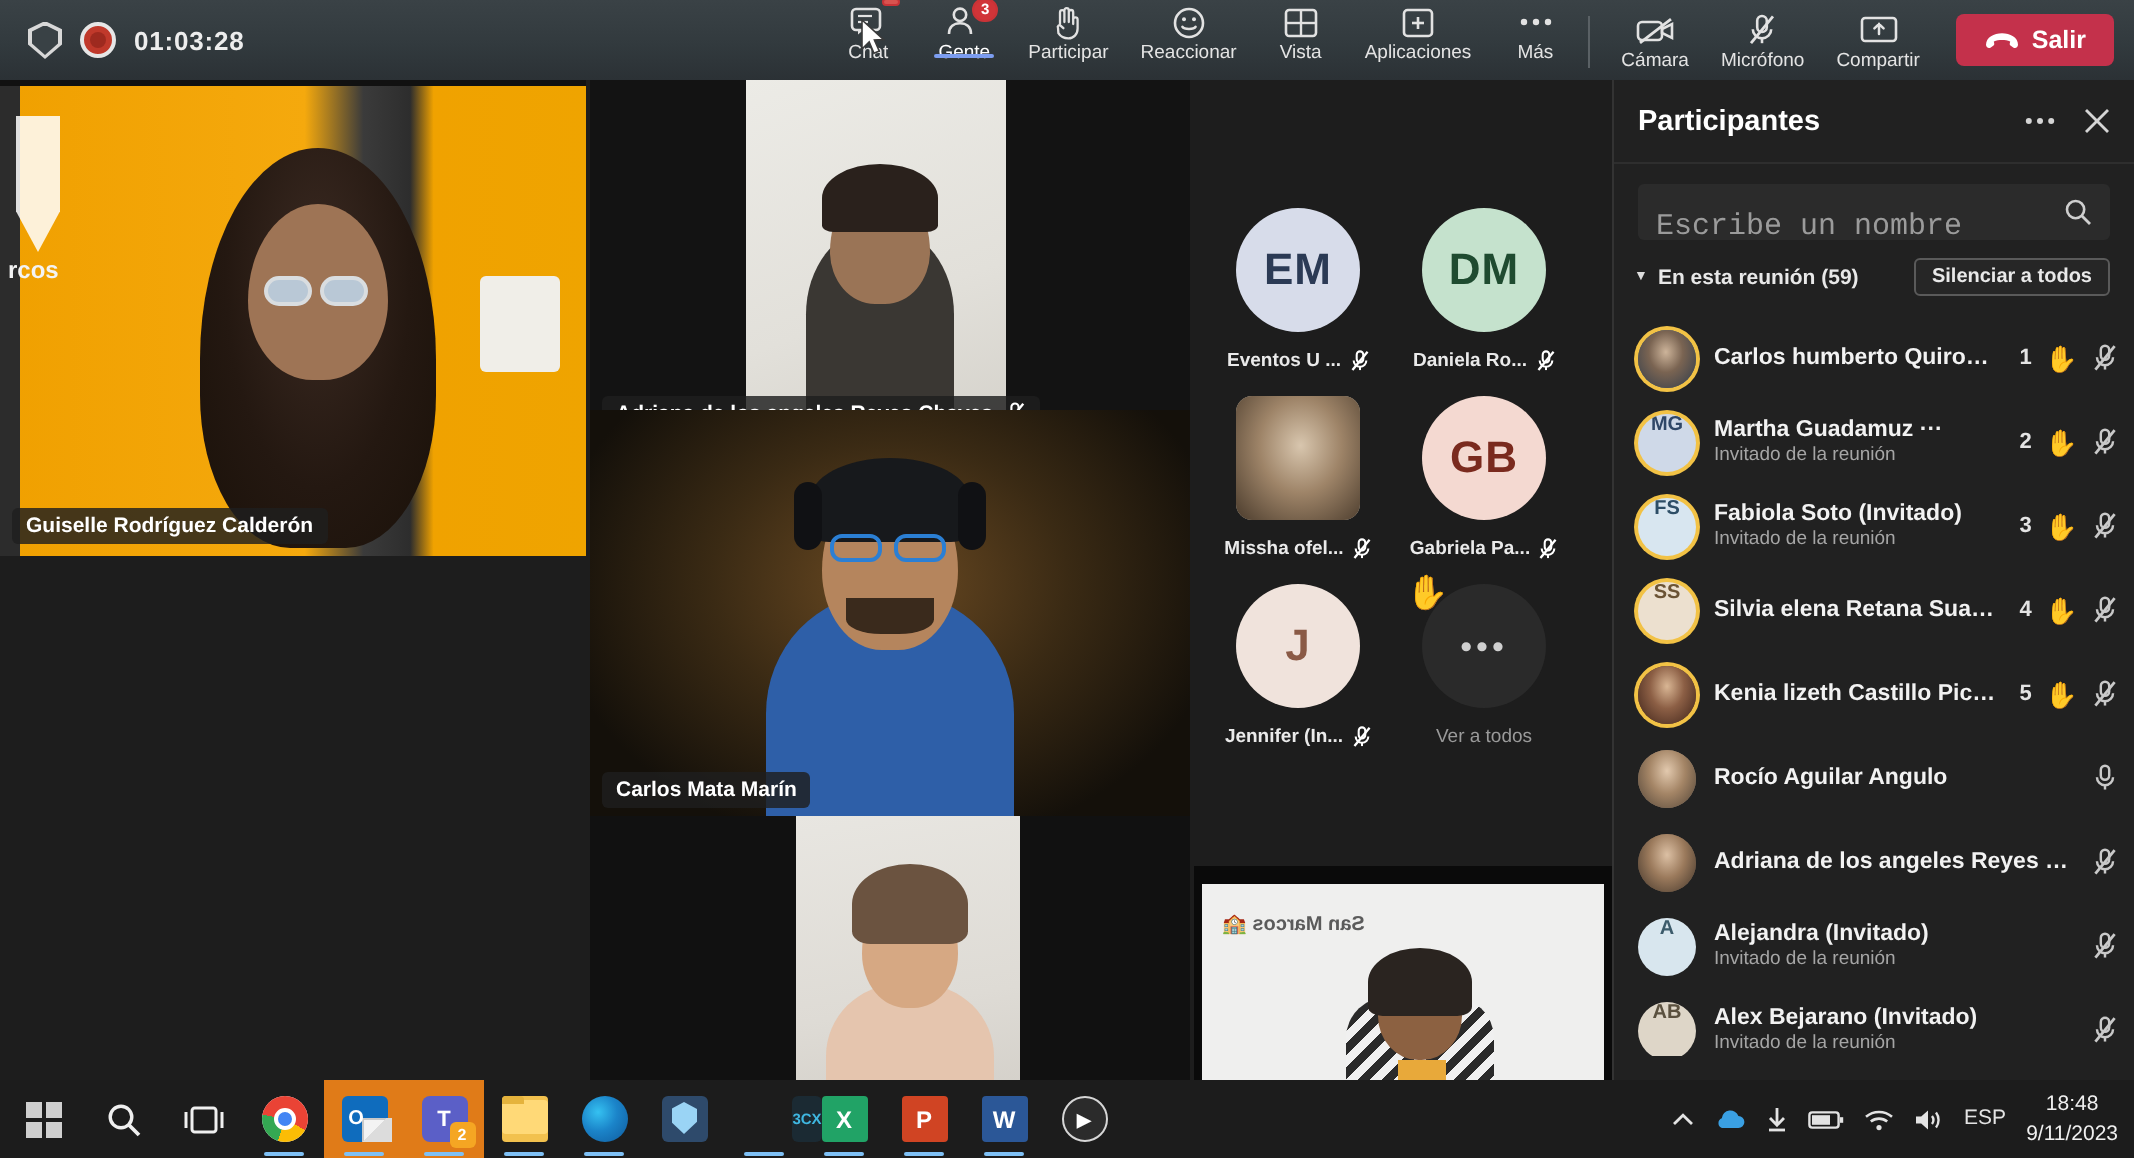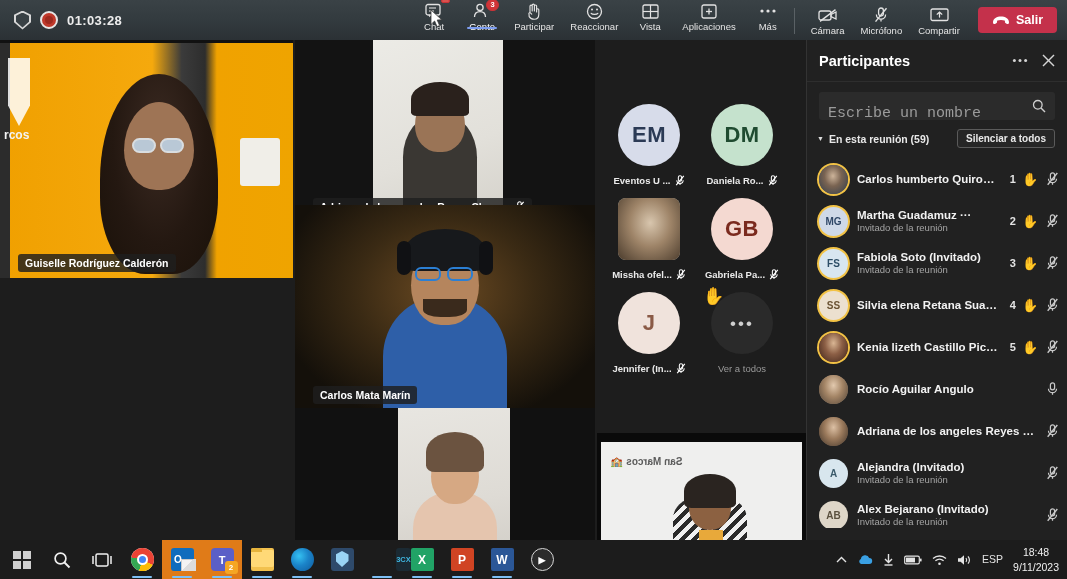--- a/index.html
+++ b/index.html
@@ -72,21 +72,21 @@
 
   svg.i { display:block; }
 
   
   #stage {
     position:absolute; left:0; top:40px; width:806px; height:500px;
     background:#1d1d1d;
   }
   .tile { position:absolute; overflow:hidden; background:#161616; }
   .tile .name {
-    position:absolute; bottom:6px; left:18px;
+    position:absolute; bottom:6px; left:6px;
     background: rgba(30,30,30,.82);
     color:#fff; font-size:10.5px; font-weight:bold;
     padding:3px 7px; border-radius:3px;
     display:flex; align-items:flex-end; gap:5px;
     white-space:nowrap; max-width: calc(100% - 14px);
   }
   .tile.speaking { outline:3px solid #4f8ef7; outline-offset:-3px; }
 
   
   #tile-guiselle { left:0; top:0; width:293px; height:238px; }
@@ -184,21 +184,21 @@
     border:1px solid #5a5a5a; border-radius:3px; padding:3px 8px; cursor:pointer;
     background:#262626;
   }
 
   .p-list { height:372px; overflow:hidden; padding-top:2px; }
   .p-row {
     display:flex; align-items:center; height:42px; padding:0 8px 0 12px; gap:9px;
   }
   .p-av {
     width:29px;height:29px;border-radius:50%;
-    display:flex;align-items:center;justify-content:center;
+    display:flex;justify-content:center;
     font-size:10px; font-weight:bold; flex:none; position:relative; overflow:hidden;
   }
   .p-av.ring { box-shadow: 0 0 0 2px #f2c245; }
   .p-namewrap { flex:1; min-width:0; }
   .p-name { color:#f2f2f2; font-size:11.5px; font-weight:bold; white-space:nowrap; overflow:hidden; text-overflow:ellipsis; }
   .p-sub { color:#a5a5a5; font-size:9.5px; margin-top:1px; white-space:nowrap; }
   .p-right { display:flex; align-items:center; gap:7px; flex:none; }
   .p-num { color:#e4e4e4; font-size:11px; font-weight:bold; }
   .p-hand { font-size:13px; }
 

